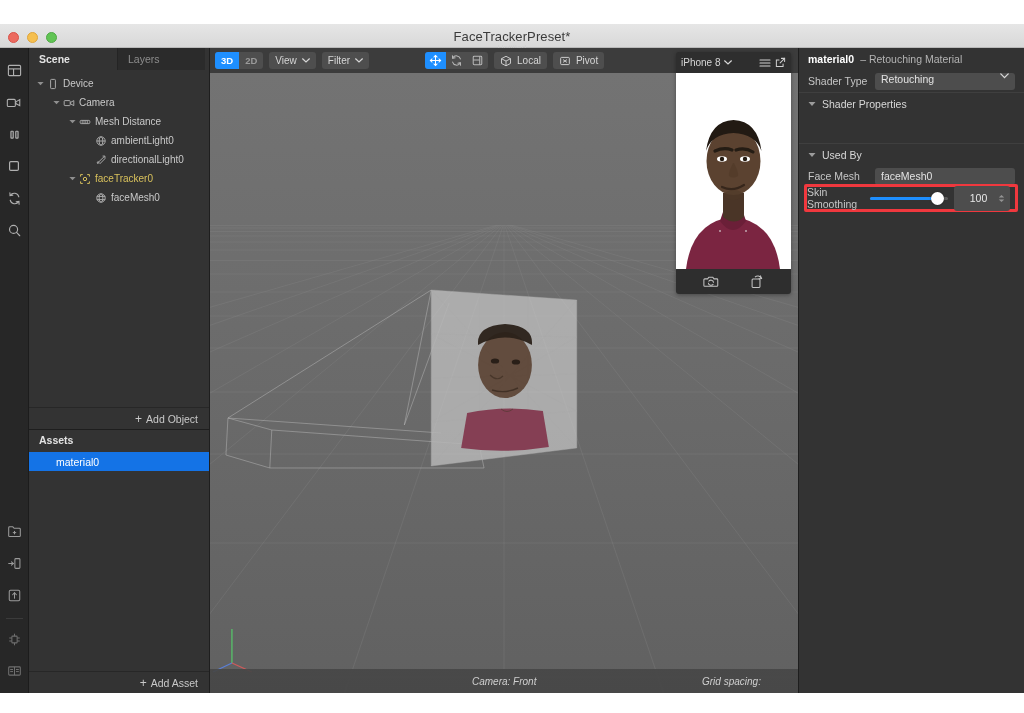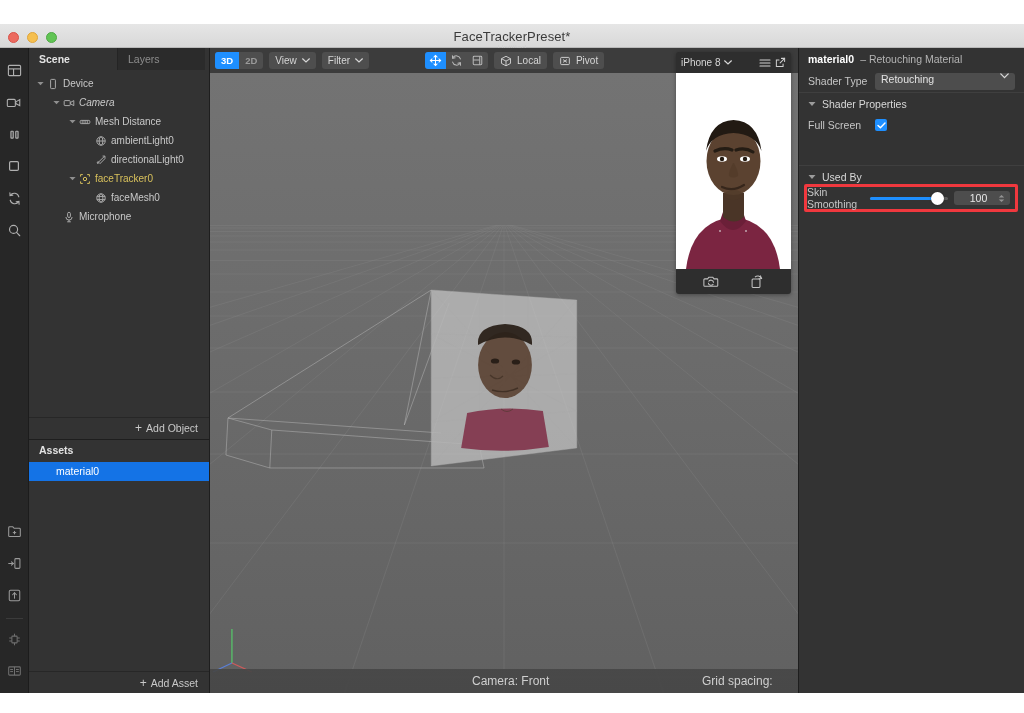--- a/index.html
+++ b/index.html
@@ -179,23 +179,24 @@
     width: 21px; display: flex; align-items: center; justify-content: center;
     cursor: pointer;
   }
   .icon-btn.on { background: #1e8fff; }
   .tb-spacer { flex: 1 1 auto; }
 
   .vp-grid { position: absolute; inset: 25px 0 0 0; }
   .vp-status {
     position: absolute; left: 0; right: 0; bottom: 0; height: 24px;
     display: flex; align-items: center;
-    font-size: 12px; color: #cfcfcf;
+    font-size: 10px; color: #cfcfcf;
     background: rgba(70,70,70,0.92);
     z-index: 5;
+    font-style: italic;
   }
   .vp-status .st1 { position: absolute; left: 262px; }
   .vp-status .st2 { position: absolute; left: 492px; }
 
   
   .preview {
     position: absolute; right: 7px; top: 4px;
     width: 115px; height: 242px;
     background: #2e2e2e; border-radius: 3px;
     z-index: 7; overflow: hidden;
@@ -268,21 +269,21 @@
   }
   .slider .fill {
     position: absolute; left: 0; height: 3px; border-radius: 2px; background: #1e8fff;
   }
   .slider .knob {
     position: absolute; width: 13px; height: 13px; border-radius: 50%;
     background: #ffffff; box-shadow: 0 0 2px rgba(0,0,0,0.5);
     cursor: pointer;
   }
   .numbox {
-    width: 56px; flex: 0 0 56px; height: 14px; margin-right: 5px;
+    width: 56px; flex: 0 0 56px; height: 25px; margin-right: 5px;
     background: #4d4d4d; border-radius: 3px;
     display: flex; align-items: center; padding: 0 5px;
     color: #e8e8e8;
   }
   .numbox .v { flex: 1 1 auto; text-align: center; }
   .stepper { display: flex; flex-direction: column; gap: 1px; opacity: 0.55; }
 </style>
 </head>
 <body>
 
@@ -409,21 +410,21 @@
                 <path d="M0.4 0.9 L3.5 4.2 L6.6 0.9 Z" fill="#8f8f8f"></path>
               </svg>
             </span>
             <span class="ic">
               <svg width="12" height="12" viewBox="0 0 12 12" fill="none" stroke="#a9a9a9" stroke-width="1">
                 <rect x="3.6" y="1.4" width="4.8" height="9.2" rx="0.8"></rect>
               </svg>
             </span>
             <span class="lbl">Device</span>
           </div>
-          <div class="tree-row" style="padding-left: 22px; font-style: italic;">
+          <div class="tree-row" style="padding-left: 22px;">
             <span class="caret">
               <svg width="7" height="5" viewBox="0 0 7 5">
                 <path d="M0.4 0.9 L3.5 4.2 L6.6 0.9 Z" fill="#8f8f8f"></path>
               </svg>
             </span>
             <span class="ic">
               <svg width="12" height="12" viewBox="0 0 12 12" fill="none" stroke="#a9a9a9" stroke-width="1">
                 <rect x="1.2" y="3.6" width="6" height="5" rx="0.7"></rect>
                 <path d="M7.6 5.4 L10.8 3.6 V8.6 L7.6 6.9 Z"></path>
               </svg>
@@ -491,32 +492,20 @@
             <span class="caret"></span>
             <span class="ic">
               <svg width="12" height="12" viewBox="0 0 12 12" fill="none" stroke="#a9a9a9" stroke-width="1">
                 <circle cx="6" cy="6" r="4.2"></circle>
                 <ellipse cx="6" cy="6" rx="1.9" ry="4.2"></ellipse>
                 <line x1="1.8" y1="4.4" x2="10.2" y2="4.4"></line>
                 <line x1="1.8" y1="7.6" x2="10.2" y2="7.6"></line>
               </svg>
             </span>
             <span class="lbl">faceMesh0</span>
-          </div>
-          <div class="tree-row" style="padding-left: 22px;">
-            <span class="caret"></span>
-            <span class="ic">
-              <svg width="12" height="12" viewBox="0 0 12 12" fill="none" stroke="#a9a9a9" stroke-width="1">
-                <rect x="4.6" y="1.3" width="2.8" height="5.2" rx="1.4"></rect>
-                <path d="M2.9 6 a3.1 3.1 0 0 0 6.2 0"></path>
-                <line x1="6" y1="9.1" x2="6" y2="10.8"></line>
-                <line x1="4.2" y1="10.8" x2="7.8" y2="10.8"></line>
-              </svg>
-            </span>
-            <span class="lbl">Microphone</span>
           </div>
         </div>
 
       <div class="panel-footer">
         <span class="plus">+</span>
         <span>Add Object</span>
       </div>
 
       <div class="assets-header">
         <span>Assets</span>
@@ -800,28 +789,20 @@
         </div>
       </div>
 
       <div class="section">
         <svg width="8" height="6" viewBox="0 0 8 6">
           <path d="M0.5 1 L4 5 L7.5 1 Z" fill="#9c9c9c"></path>
         </svg>
         <span>Shader Properties</span>
       </div>
 
-      <div class="row">
-        <span class="lab">Full Screen</span>
-        <div class="chkbox">
-          <svg width="9" height="7" viewBox="0 0 9 7">
-            <path d="M1 3.4 L3.4 5.7 L8 1" fill="none" stroke="#ffffff" stroke-width="1.4" stroke-linecap="round" stroke-linejoin="round"></path>
-          </svg>
-        </div>
-      </div>
 
       <div class="slider-row">
         <span class="lab">Skin Smoothing</span>
         <div class="slider" id="skin-slider">
           <div class="track"></div>
           <div class="fill" id="skin-fill" style="width: 67.5px;"></div>
           <div class="knob" id="skin-knob" style="left: 61px;"></div>
         </div>
         <div class="numbox">
           <span class="v">100</span>

